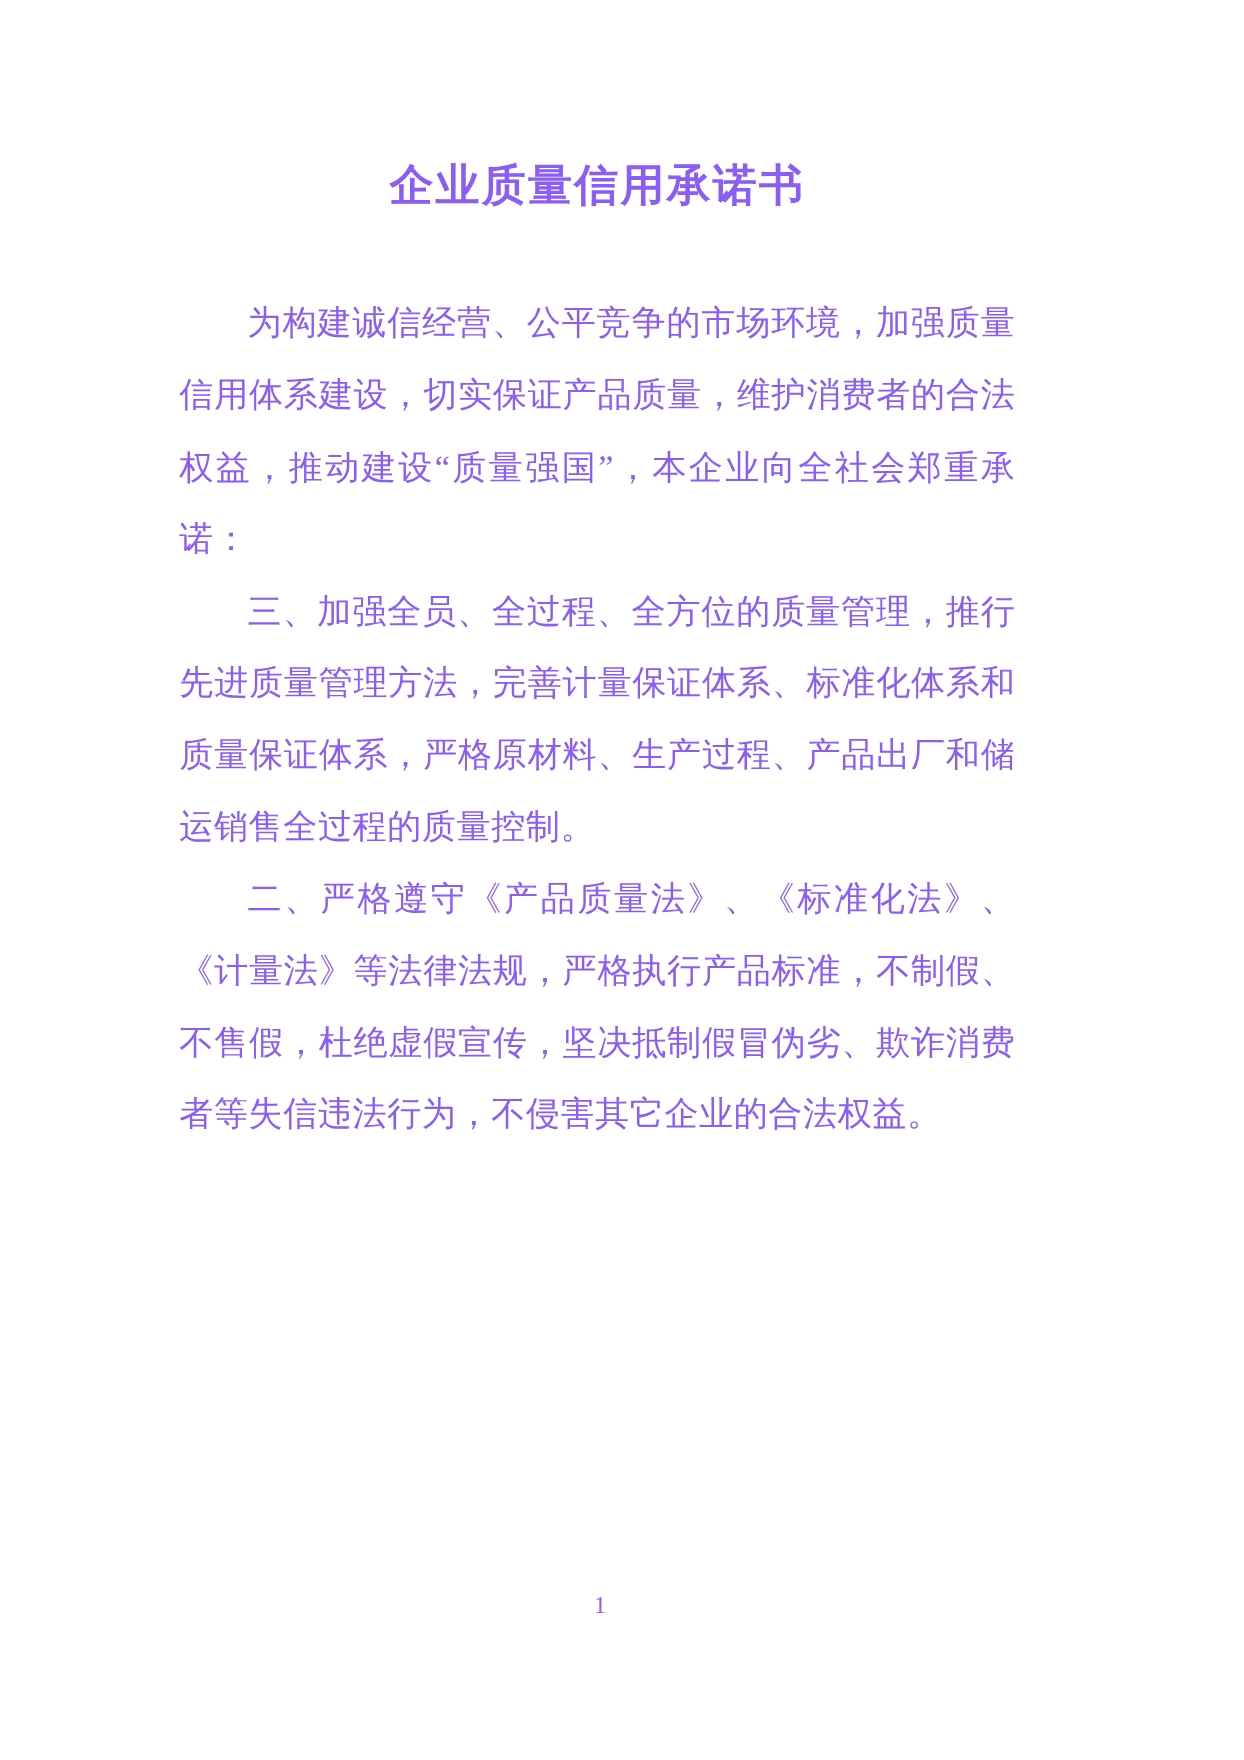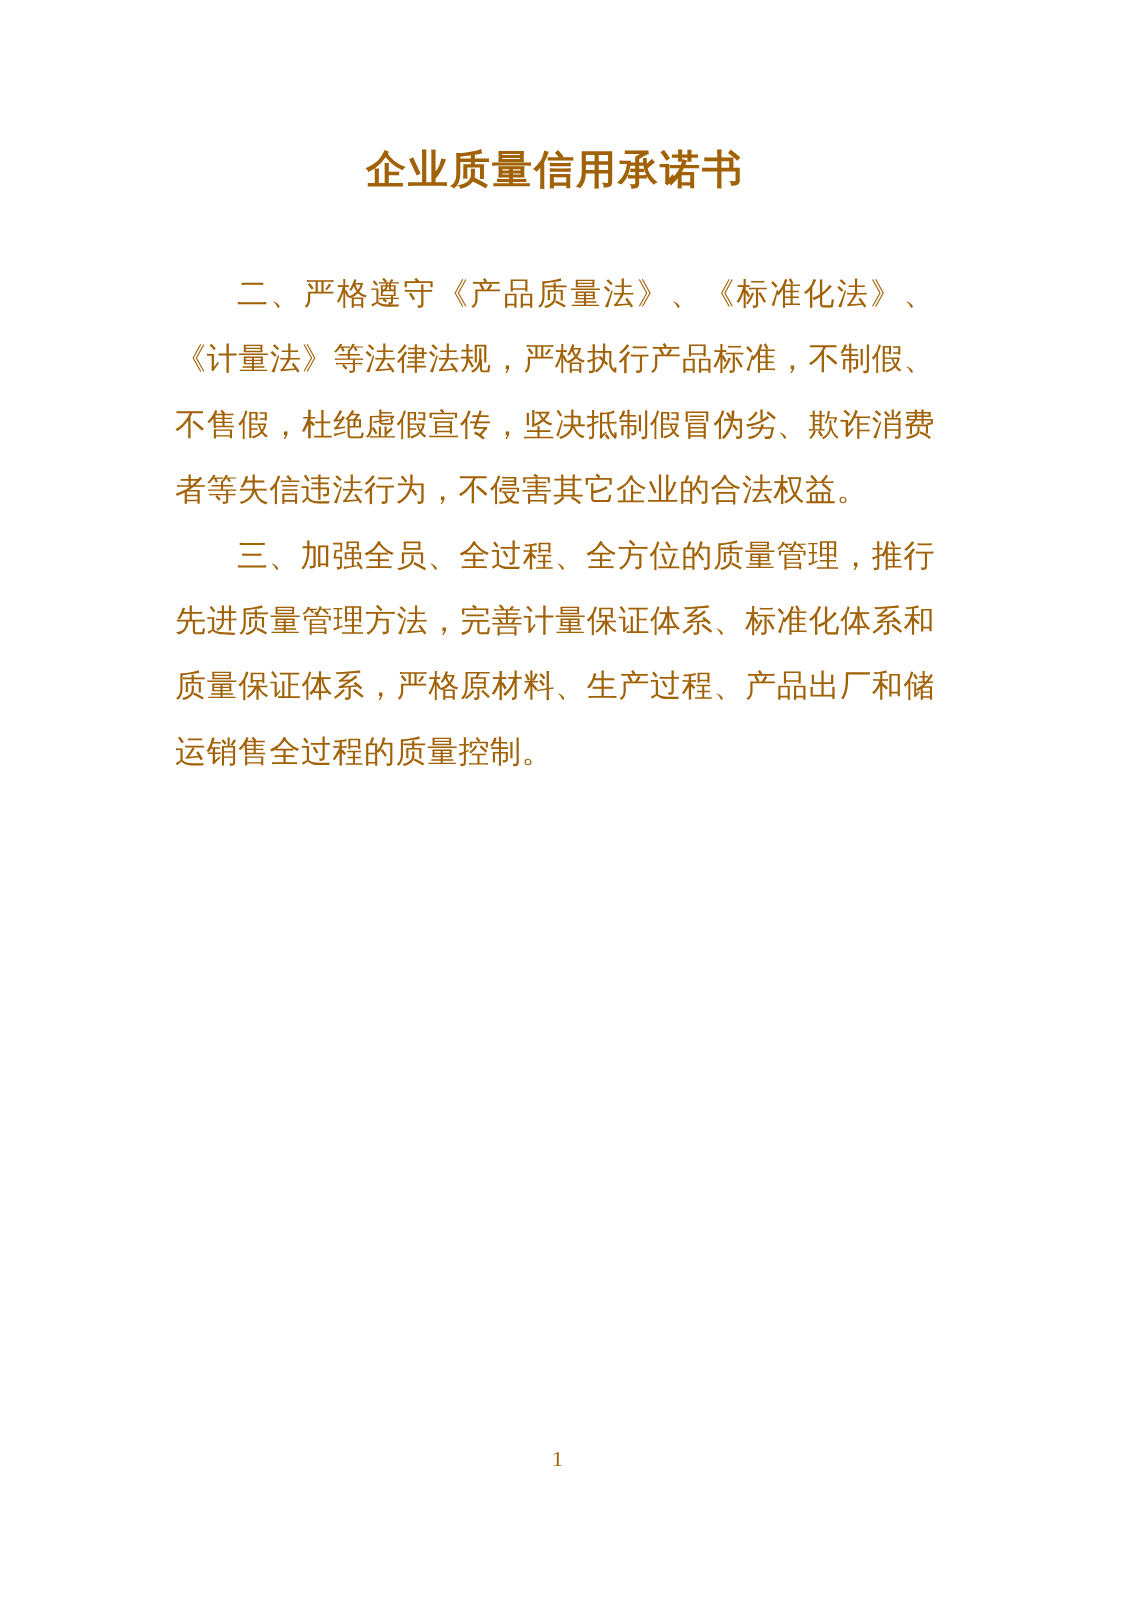--- a/index.html
+++ b/index.html
@@ -5,23 +5,22 @@
   * { margin: 0; padding: 0; box-sizing: border-box; }
   html, body {
     background: #ffffff;
     font-family: "Liberation Serif", "DejaVu Serif", serif;
   }
   .page {
     position: relative;
     width: 1091px;
     height: 1600px;
     background: #ffffff;
-    color: #a16207;
+    color: #8b5cf6;
     overflow: hidden;
-    margin-left: 12px;
   }
   .content {
     padding-left: 163px;
     padding-right: 168px; 
   }
   .doc-title {
     margin-top: 146px;
     font-family: "Liberation Sans", "DejaVu Sans", sans-serif;
     font-weight: bold;
     font-size: 40px;
@@ -52,18 +51,19 @@
     line-height: 26px;
   }
 </style>
 </head>
 <body>
 
 <div class="page">
   <div class="content">
     <h1 class="doc-title">企业质量信用承诺书</h1>
     <div class="doc-body">
+      <p class="doc-para">为构建诚信经营、公平竞争的市场环境，加强质量信用体系建设，切实保证产品质量，维护消费者的合法权益，推动建设“质量强国”，本企业向全社会郑重承诺：</p>
+      <p class="doc-para">三、加强全员、全过程、全方位的质量管理，推行先进质量管理方法，完善计量保证体系、标准化体系和质量保证体系，严格原材料、生产过程、产品出厂和储运销售全过程的质量控制。</p>
       <p class="doc-para">二、严格遵守《产品质量法》、《标准化法》、《计量法》等法律法规，严格执行产品标准，不制假、不售假，杜绝虚假宣传，坚决抵制假冒伪劣、欺诈消费者等失信违法行为，不侵害其它企业的合法权益。</p>
-      <p class="doc-para">三、加强全员、全过程、全方位的质量管理，推行先进质量管理方法，完善计量保证体系、标准化体系和质量保证体系，严格原材料、生产过程、产品出厂和储运销售全过程的质量控制。</p>
     </div>
   </div>
   <div class="page-number">1</div>
 </div>
 
 </body></html>

